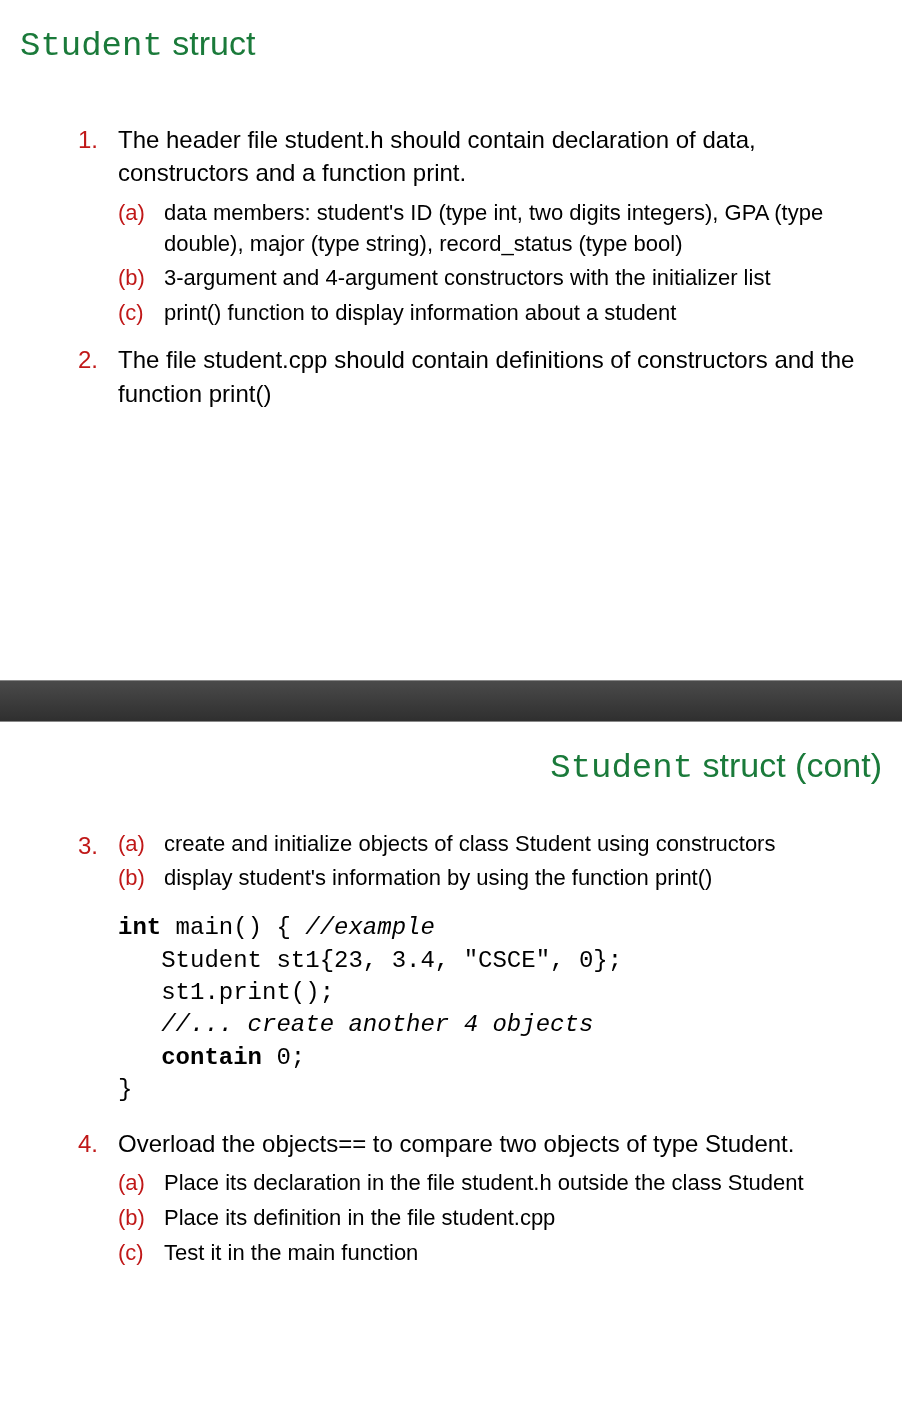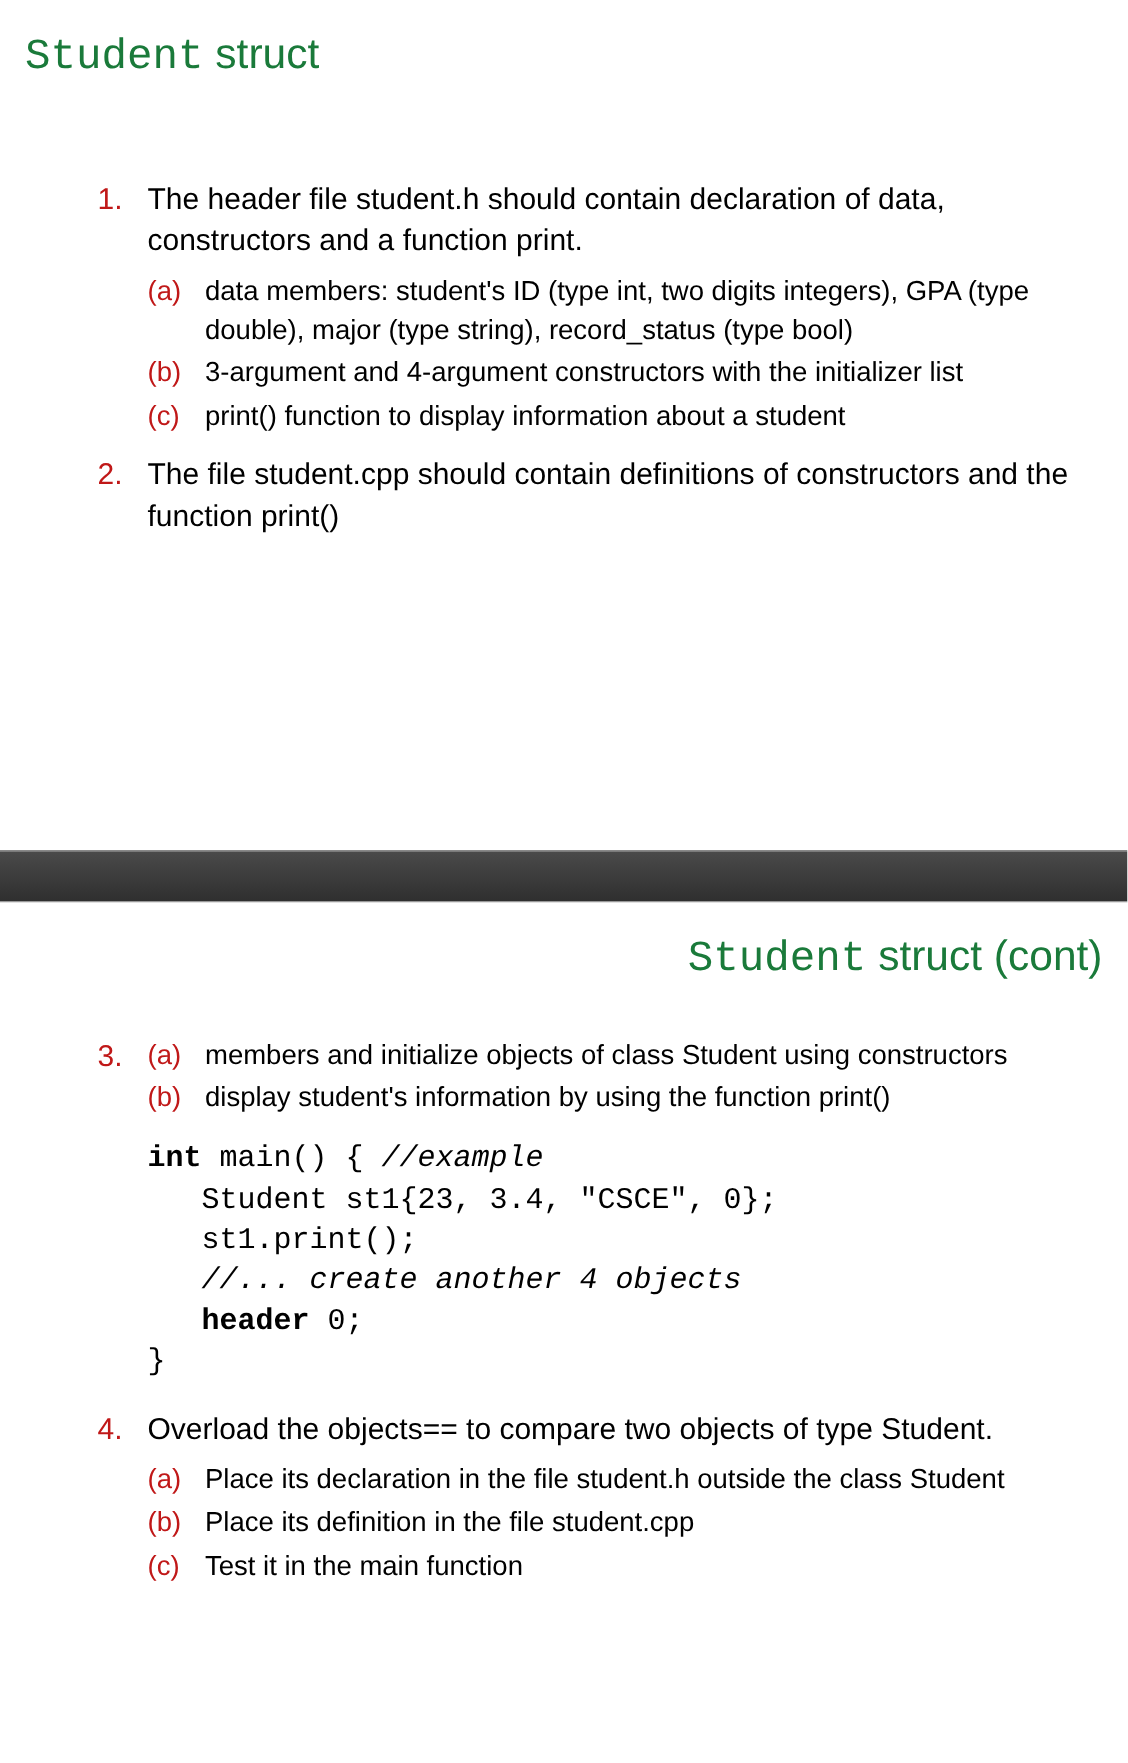--- a/index.html
+++ b/index.html
@@ -18,21 +18,21 @@
     .slide1 { min-height: 680px; }
     .divider {
       height: 42px;
       background: linear-gradient(to bottom, #4a4a4a, #2f2f2f);
       border-top: 1px solid #888;
       border-bottom: 1px solid #888;
     }
     h1 {
       font-size: 34px;
       font-weight: 400;
-      margin-bottom: 72px;
+      margin-bottom: 52px;
       color: #1a7a3a;
     }
     h1.tight { margin-bottom: 36px; text-align: right; }
     h1 .mono-part {
       font-family: "Courier New", Courier, monospace;
     }
     .content {
       padding-left: 58px;
       padding-right: 10px;
     }
@@ -134,36 +134,36 @@
   </h1>
   <div class="content">
     <ol class="numlist">
 
       <li>
         <span class="marker">3.</span>
         <ol class="sublist">
           <li>
             <span class="marker">(a)</span>
             <span>
-              <span>members and initialize objects of class </span><span class="mono">Student</span><span> using constructors</span>
+              <span>create and initialize objects of class </span><span class="mono">Student</span><span> using constructors</span>
             </span>
           </li>
           <li>
             <span class="marker">(b)</span>
             <span>
               <span>display student's information by using the function </span><span class="mono">print()</span><span></span>
             </span>
           </li>
         </ol>
 
         <div class="codeblock"><span class="kw">int</span><span> main() { </span><span class="cm">//example</span>
 <span>   Student st1{23, 3.4, "CSCE", 0};</span>
 <span>   st1.print();</span>
 <span class="cm">   //... create another 4 objects</span>
-<span class="kw">   header</span><span> 0;</span>
+<span class="kw">   contain</span><span> 0;</span>
 <span>}</span></div>
       </li>
 
       <li>
         <span class="marker">4.</span>
         <span>
           <span>Overload the </span><span class="mono">objects==</span><span> to compare two objects of type </span><span class="mono">Student</span><span>.</span>
         </span>
         <ol class="sublist">
           <li>

